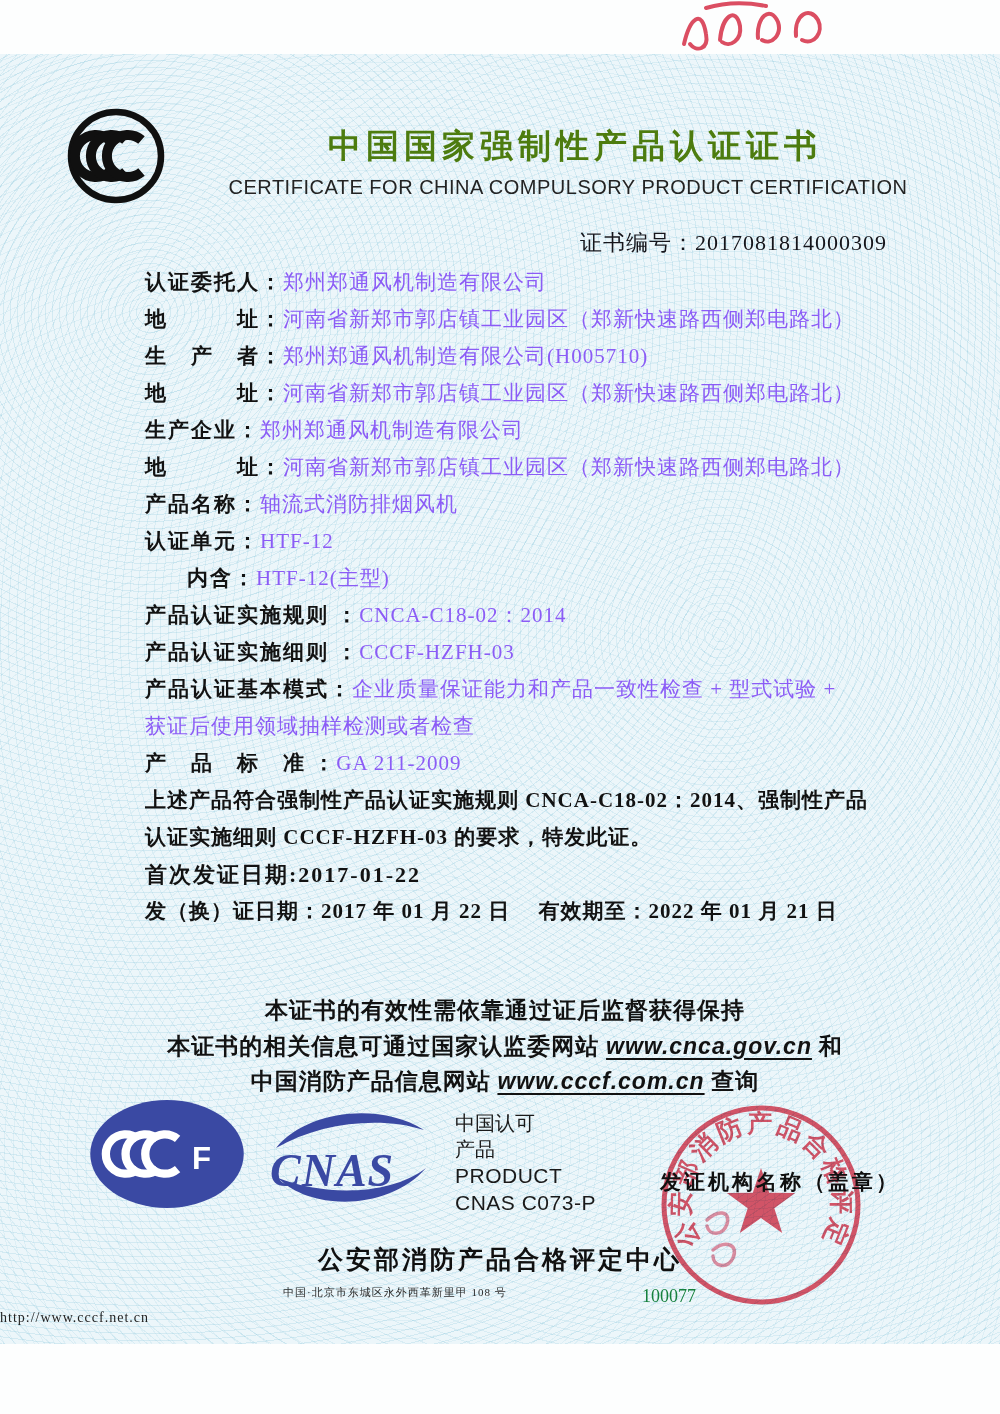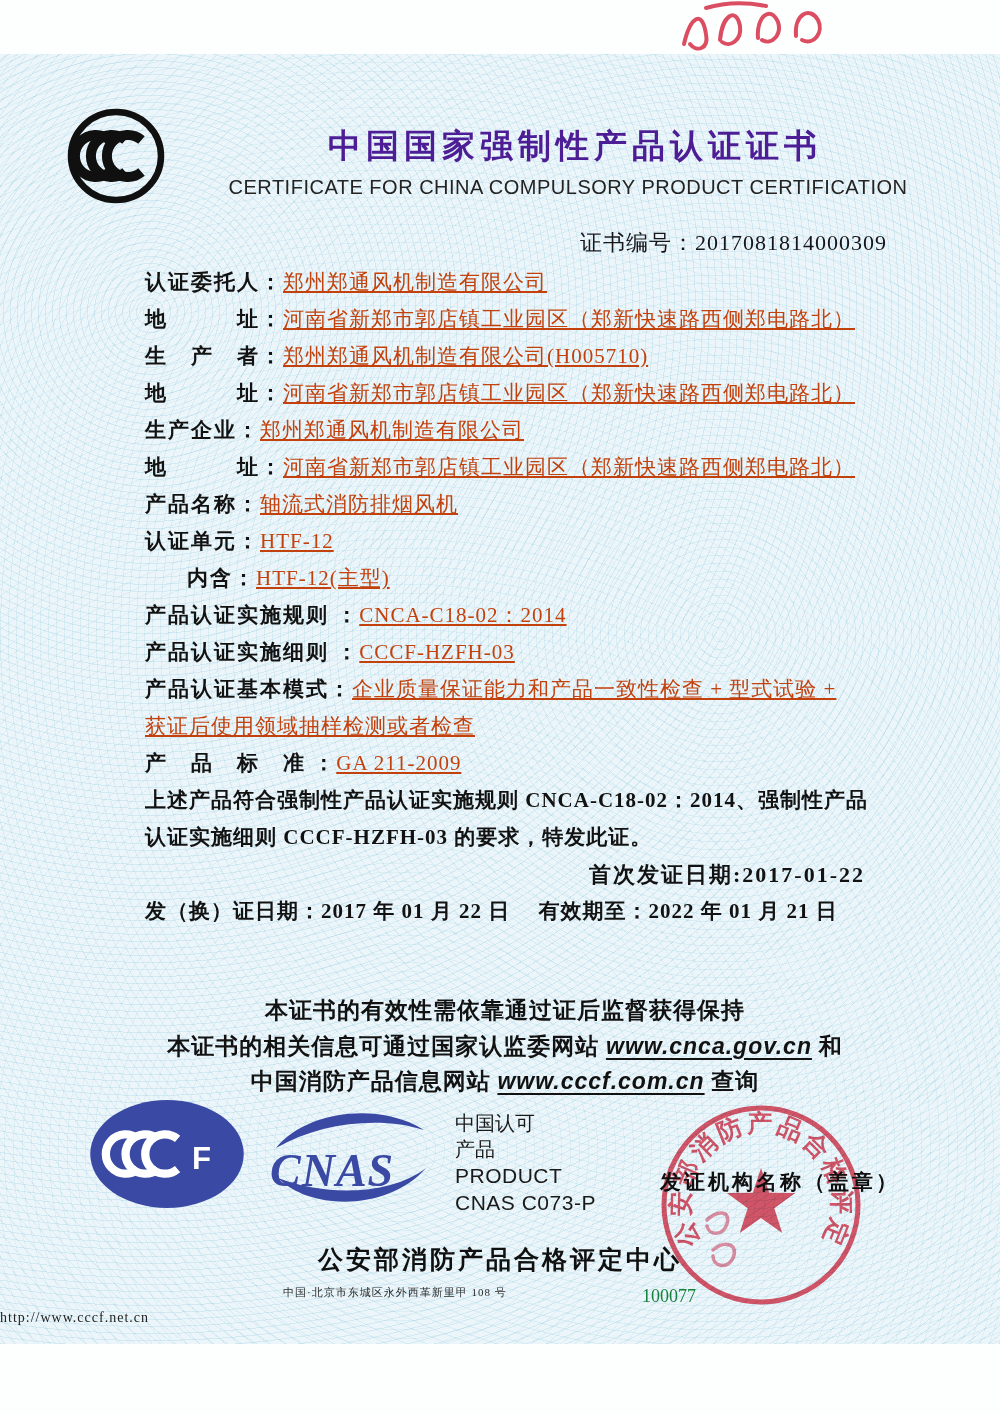--- a/index.html
+++ b/index.html
@@ -12,37 +12,37 @@
     position:absolute;left:0;top:54px;width:1000px;height:1290px;
     background-color:#ecf6fa;
     background-image:
       repeating-radial-gradient(circle at 15% 20%, transparent 0 6px, rgba(110,185,210,.20) 6px 7px),
       repeating-radial-gradient(circle at 72% 45%, transparent 0 7px, rgba(110,185,210,.16) 7px 8px),
       repeating-radial-gradient(circle at 40% 85%, transparent 0 8px, rgba(110,185,210,.12) 8px 9px);
   }
   .abs{position:absolute;white-space:nowrap;}
   .doc-title{
     left:150px;top:124px;width:850px;text-align:center;
-    font-size:33px;font-weight:700;letter-spacing:5px;color:#4c1d95;
+    font-size:33px;font-weight:700;letter-spacing:5px;color:#4d7c0f;
   }
   .doc-subtitle{
     left:0;top:176px;width:1136px;text-align:center;
     font-family:"Liberation Sans","DejaVu Sans",sans-serif;
     font-size:20px;color:#232323;letter-spacing:.5px;
   }
   .cert-no{left:580px;top:228px;font-size:22px;letter-spacing:1px;color:#15151b;}
   .cert-no .num{font-family:"Liberation Serif",serif;}
   .fields{position:absolute;left:145px;top:264px;width:720px;}
   .field-line{height:37px;line-height:37px;font-size:21px;white-space:nowrap;}
   .field-line .lbl{font-weight:700;letter-spacing:2px;color:#121212;}
-  .field-line .val{font-weight:400;letter-spacing:1px;color:#c2410c;text-decoration:underline;}
+  .field-line .val{font-weight:400;letter-spacing:1px;color:#8b5cf6;}
   .field-line.indent{padding-left:42px;}
   .statements{position:absolute;left:145px;top:782px;width:720px;}
   .stmt-line{height:37px;line-height:37px;font-size:21px;font-weight:700;letter-spacing:1px;white-space:nowrap;color:#121212;}
-  .first-issue{left:145px;top:856px;width:720px;height:37px;line-height:37px;text-align:right;
+  .first-issue{left:145px;top:856px;width:720px;height:37px;line-height:37px;text-align:left;
     font-size:22px;font-weight:700;letter-spacing:2px;color:#121212;}
   .issue-line{left:145px;top:893px;height:37px;line-height:37px;font-size:21px;font-weight:700;letter-spacing:1px;color:#121212;text-align:right;}
   .notes{position:absolute;left:0;top:993px;width:1010px;text-align:center;}
   .note-line{height:35.5px;line-height:35.5px;font-size:23px;font-weight:700;letter-spacing:1px;color:#121212;}
   .note-line .url{font-family:"Liberation Sans","DejaVu Sans",sans-serif;font-weight:700;text-decoration:underline;text-underline-offset:4px;font-style:italic;}
   .accred{left:455px;top:1110px;line-height:26px;font-size:20px;color:#1a1a1a;}
   .accred .latin{font-family:"Liberation Sans","DejaVu Sans",sans-serif;font-size:21px;line-height:27px;letter-spacing:.5px;}
   .stamp-overlay{left:660px;top:1168px;font-size:21px;font-weight:700;letter-spacing:3px;color:#101010;z-index:5;}
   .issuer-name{left:0;top:1243px;width:1000px;text-align:center;font-size:25px;font-weight:700;letter-spacing:3px;color:#101010;}
   .issuer-address{left:283px;top:1285px;font-size:11px;letter-spacing:1px;color:#2a2a2a;}

